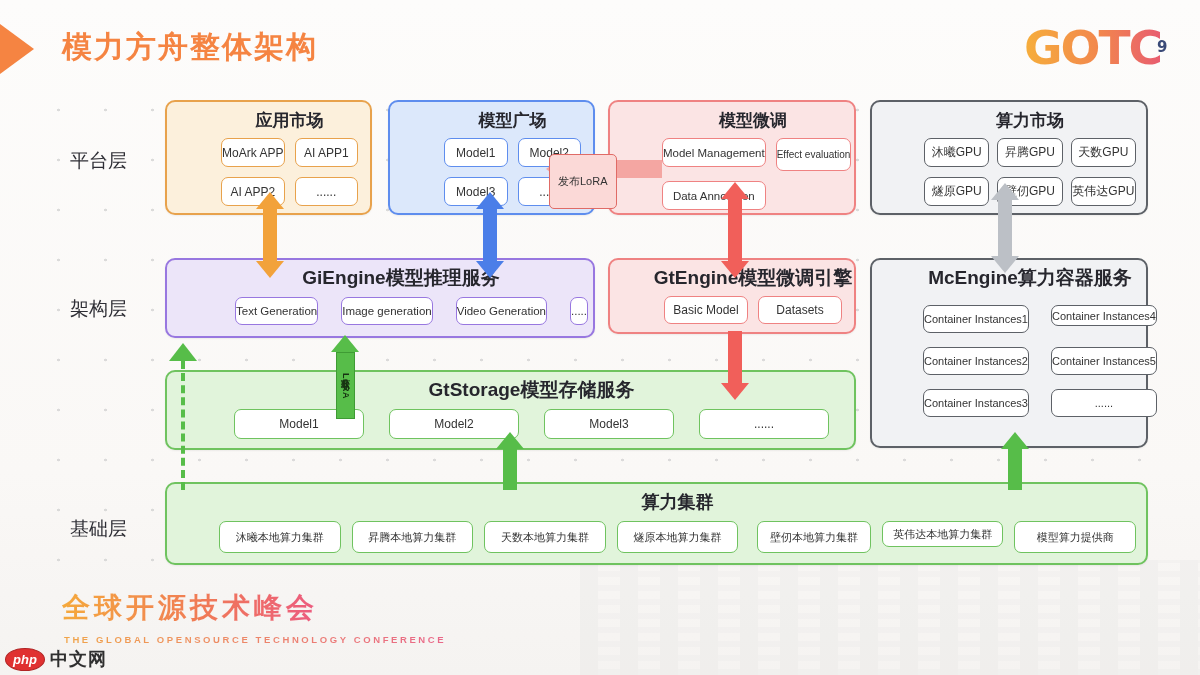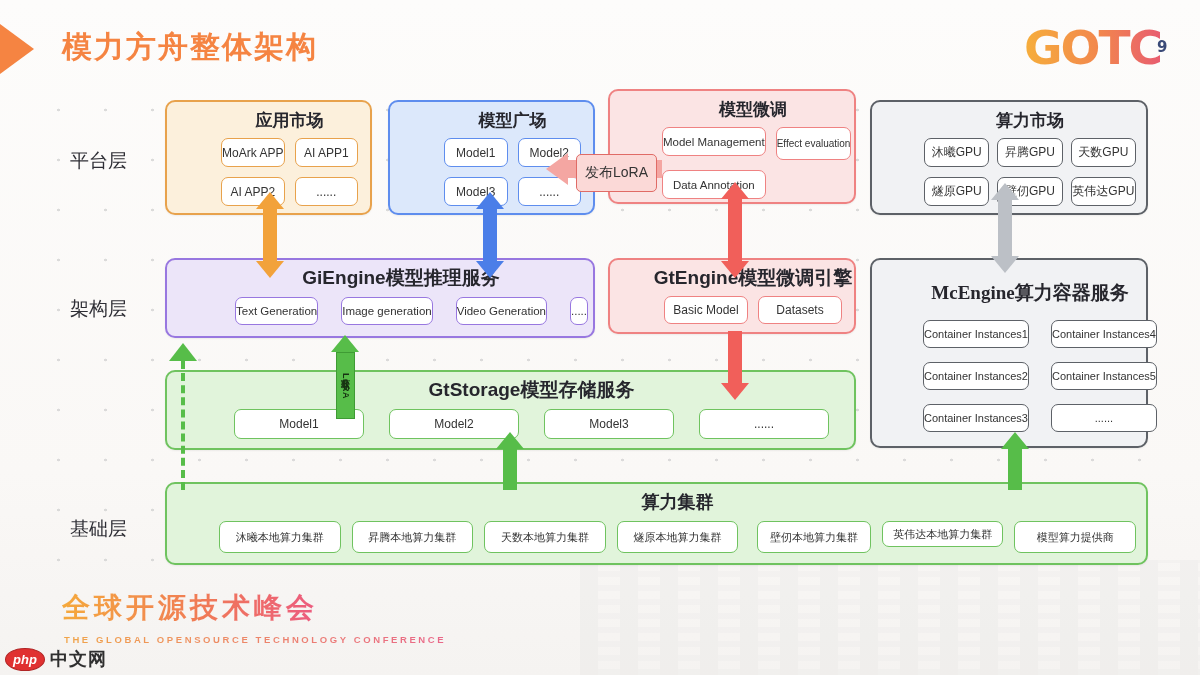--- a/index.html
+++ b/index.html
@@ -82,23 +82,23 @@
                border-left:14px solid transparent; border-right:14px solid transparent;
                border-bottom:18px solid #57BD49; }
 
   
   .publish { position:absolute; left:546px; top:150px; width:116px; height:38px; z-index:7; }
   .publish .p-head { position:absolute; left:0; top:3px; width:0; height:0;
                border-top:16px solid transparent; border-bottom:16px solid transparent;
                border-right:22px solid #F4A6A2; }
   .publish .p-shaft { position:absolute; left:20px; top:10px; width:96px; height:18px;
                background:#F4A6A2; }
-  .publish .p-label { position:absolute; left:30px; top:4px; padding:9px 8px;
+  .publish .p-label { position:absolute; left:3px; top:4px; padding:19px 8px;
                background:#FBD9D7; border:1.5px solid #E06B66; border-radius:5px;
-               font-size:14px; color:#333; white-space:nowrap; }
+               font-size:11px; color:#333; white-space:nowrap; }
 
   
   .event-cn { position:absolute; left:62px; top:589px; font-size:28px; font-weight:800;
               letter-spacing:4px; z-index:2;
               background:linear-gradient(90deg,#F5A93C 0%,#F07A56 55%,#EC5B80 100%);
               -webkit-background-clip:text; background-clip:text; color:transparent; }
   .event-en { position:absolute; left:64px; top:634px; font-size:9.5px; font-weight:700;
               letter-spacing:2.6px; z-index:2;
               background:linear-gradient(90deg,#F0A449 0%,#E9678A 100%);
               -webkit-background-clip:text; background-clip:text; color:transparent; }
@@ -139,21 +139,21 @@
   <div class="box fam-blue" style="left:388px; top:100px; width:207px; height:115px;">
     <div class="bt" style="font-size:17px; margin-top:7px;">模型广场</div>
     <div class="chips" style="grid-template-columns:1fr 1fr; gap:10px; padding:6px 12px 0;">
       <div class="chip" style="height:29px;">Model1</div>
       <div class="chip" style="height:29px;">Model2</div>
       <div class="chip" style="height:29px;">Model3</div>
       <div class="chip" style="height:29px;">......</div>
     </div>
   </div>
 
-  <div class="box fam-red" style="left:608px; top:89px; width:248px; height:115px;">
+  <div class="box fam-red" style="left:608px; top:100px; width:248px; height:115px;">
     <div class="bt" style="font-size:17px; margin-top:7px;">模型微调</div>
     <div class="chips" style="grid-template-columns:1.15fr 1fr; gap:10px; padding:6px 10px 0;">
       <div class="chip" style="height:29px; font-size:11.5px;">Model Management</div>
       <div class="chip" style="height:33px; font-size:10px;">Effect evaluation</div>
       <div class="chip" style="height:29px; font-size:11.5px;">Data Annotation</div>
     </div>
   </div>
 
   <div class="box fam-gray" style="left:870px; top:100px; width:278px; height:115px;">
     <div class="bt" style="font-size:17px; margin-top:7px;">算力市场</div>
@@ -179,24 +179,24 @@
 
   <div class="box fam-red" style="left:608px; top:258px; width:248px; height:76px;">
     <div class="bt" style="font-size:19px; margin-top:5px;">GtEngine模型微调引擎</div>
     <div class="chips" style="grid-template-columns:1fr 1fr; gap:10px; padding:5px 12px 0;">
       <div class="chip" style="height:28px;">Basic Model</div>
       <div class="chip" style="height:28px;">Datasets</div>
     </div>
   </div>
 
   <div class="box fam-gray" style="left:870px; top:258px; width:278px; height:190px;">
-    <div class="bt" style="font-size:19px; margin-top:20px;font-family:Liberation Serif, serif;">McEngine算力容器服务</div>
+    <div class="bt" style="font-size:19px; margin-top:5px;">McEngine算力容器服务</div>
     <div class="chips" style="grid-template-columns:1fr 1fr; gap:14px 22px; padding:14px 9px 0;">
       <div class="chip" style="height:28px; font-size:11px;">Container Instances1</div>
-      <div class="chip" style="height:28px; font-size:11px;">Container Instances4</div>
+      <div class="chip" style="height:21px; font-size:11px;">Container Instances4</div>
       <div class="chip" style="height:28px; font-size:11px;">Container Instances2</div>
       <div class="chip" style="height:28px; font-size:11px;">Container Instances5</div>
       <div class="chip" style="height:28px; font-size:11px;">Container Instances3</div>
       <div class="chip" style="height:28px; font-size:11px;">......</div>
     </div>
   </div>
 
   <div class="box fam-green" style="left:165px; top:370px; width:691px; height:80px;">
     <div class="bt" style="font-size:19px; margin-top:5px;">GtStorage模型存储服务</div>
     <div class="chips" style="grid-template-columns:1fr 1fr 1fr 1fr; gap:25px; padding:6px 25px 0;">

